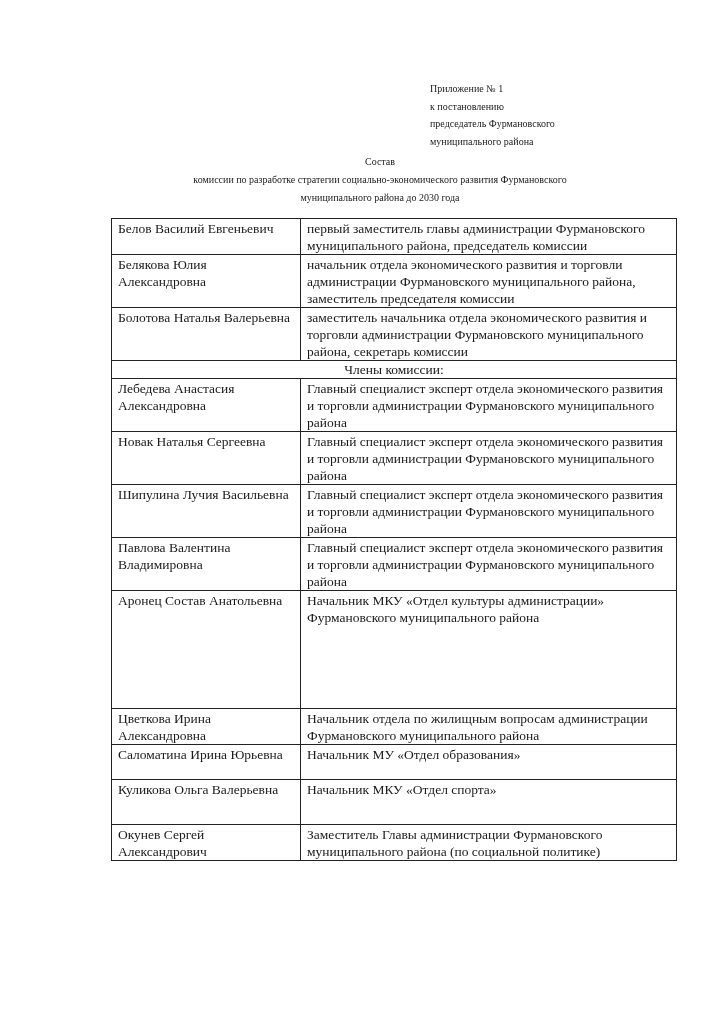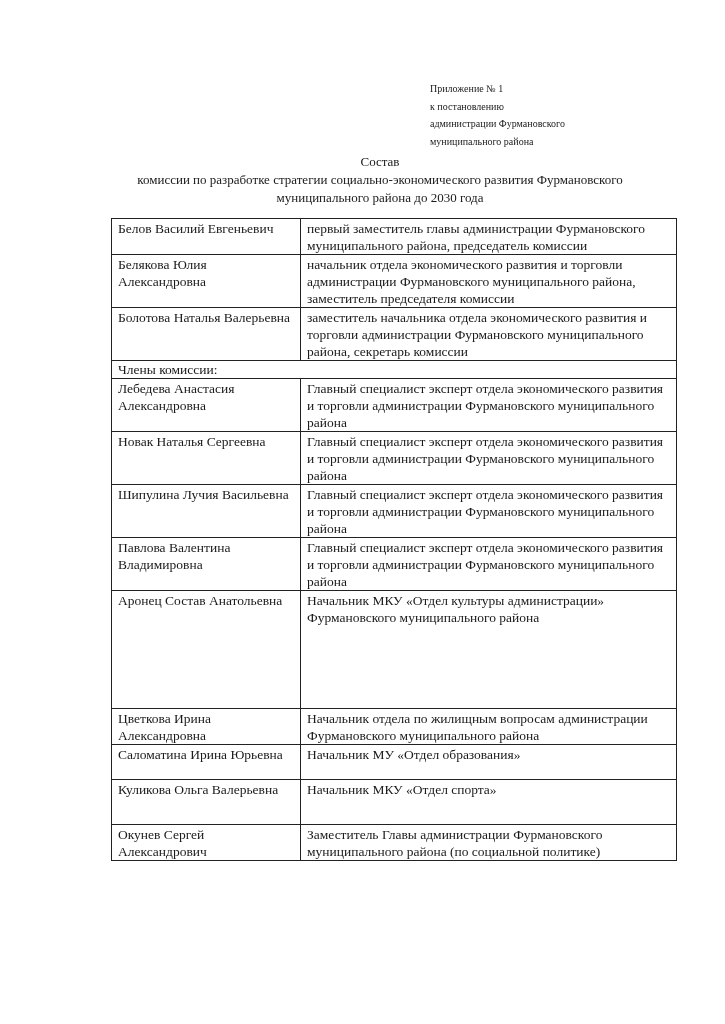--- a/index.html
+++ b/index.html
@@ -8,40 +8,40 @@
       font-family: "Liberation Serif", "DejaVu Serif", serif;
       color: #1a1a1a;
     }
     .appendix {
       position: absolute; left: 430px; top: 80px;
       font-size: 10px; line-height: 17.5px;
     }
     .appendix .u { text-decoration: underline; }
     .title {
       position: absolute; left: 100px; width: 560px; top: 153px;
-      text-align: center; font-size: 13px; line-height: 18px;
+      text-align: center; font-size: 10px; line-height: 18px;
     }
     table {
       position: absolute; left: 111px; top: 218px; width: 566px;
       border-collapse: collapse; font-size: 13.5px; line-height: 17px;
     }
     td {
       border: 1.4px solid #222; vertical-align: top;
       padding: 1px 6px 0 6px;
     }
     td.name { width: 176px; }
-    td.span { padding-top: 0; }
+    td.span { padding-top: 0; text-align: center; }
   </style>
 </head>
 <body>
 
 <div class="appendix">
   <div>Приложение № 1</div>
   <div>к постановлению</div>
-  <div>администрации Фурмановского</div>
+  <div>председатель Фурмановского</div>
   <div>муниципального района</div>
 </div>
 
 <div class="title">
   <div>Состав</div>
   <div>комиссии по разработке стратегии социально-экономического развития Фурмановского</div>
   <div>муниципального района до 2030 года</div>
 </div>
 
 <table>

